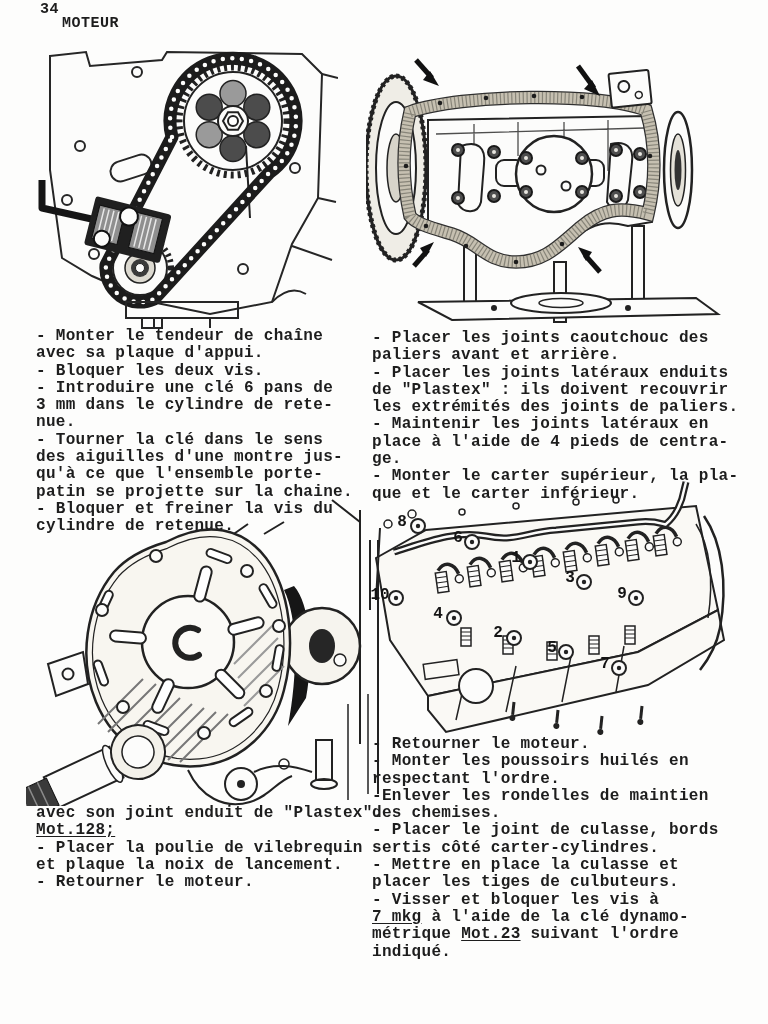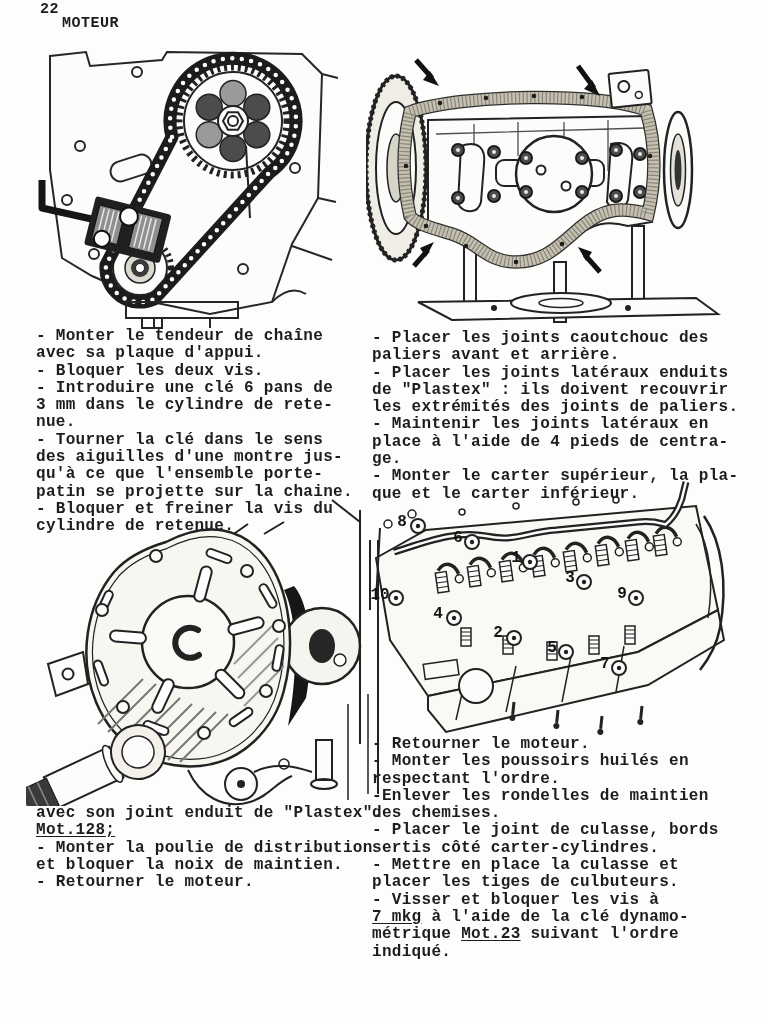--- a/index.html
+++ b/index.html
@@ -10,21 +10,21 @@
   .hdr{position:absolute;font-weight:700;font-size:15px;letter-spacing:.5px;}
   .fig{position:absolute;}
   .fig svg{display:block;}
   .num{font:700 16px "Liberation Mono","DejaVu Sans Mono",monospace;fill:#141414;}
 </style>
 </head>
 <body>
 
 <div class="page">
 
-  <div class="hdr" style="left:40px;top:1px">22</div>
+  <div class="hdr" style="left:40px;top:1px">34</div>
   <div class="hdr" style="left:62px;top:15px">MOTEUR</div>
 
   <div class="fig" style="left:34px;top:50px">
     <svg width="304" height="280" viewBox="0 0 304 280">
       <g stroke="#262626" fill="none" stroke-width="2">
         <path d="M16,6 L52,2 L56,16 L128,10 L133,2 L268,4 L288,24 L284,148 L258,194 L238,252 L176,264 L118,252 L58,226 L28,208 L16,120 Z" fill="#fcfcfb"></path>
         <path d="M258,196 L298,210 M284,148 L302,152 M288,24 L304,28"></path>
         <rect x="76" y="108" width="42" height="20" rx="10" transform="rotate(-18 97 118)"></rect>
       </g>
       <g fill="#fcfcfb" stroke="#262626" stroke-width="2">
@@ -169,21 +169,21 @@
         <line x1="48" y1="210" x2="62" y2="194"></line>
           <polygon points="68,186 54,192 60,201" stroke="none"></polygon>
         <line x1="234" y1="216" x2="219" y2="199"></line>
           <polygon points="212,191 226,196 220,205" stroke="none"></polygon>
       </g>
     </svg>
   </div>
 
   <div class="tt" style="left:36px;top:328px"><div>- Monter le tendeur de chaîne</div><div>avec sa plaque d'appui.</div><div>- Bloquer les deux vis.</div><div>- Introduire une clé 6 pans de</div><div>3 mm dans le cylindre de rete-</div><div>nue.</div><div>- Tourner la clé dans le sens</div><div>des aiguilles d'une montre jus-</div><div>qu'à ce que l'ensemble porte-</div><div>patin se projette sur la chaine.</div><div>- Bloquer et freiner la vis du</div><div>cylindre de retenue.</div></div>
   <div class="tt" style="left:372px;top:330px"><div>- Placer les joints caoutchouc des</div><div>paliers avant et arrière.</div><div>- Placer les joints latéraux enduits</div><div>de "Plastex" : ils doivent recouvrir</div><div>les extrémités des joints de paliers.</div><div>- Maintenir les joints latéraux en</div><div>place à l'aide de 4 pieds de centra-</div><div>ge.</div><div>- Monter le carter supérieur, la pla-</div><div>que et le carter inférieur.</div></div>
-  <div class="tt" style="left:36px;top:805px"><div>avec son joint enduit de "Plastex".</div><div><span class="ul">Mot.128;</span></div><div>- Monter la poulie de distribution</div><div>et bloquer la noix de maintien.</div><div>- Retourner le moteur.</div></div>
+  <div class="tt" style="left:36px;top:805px"><div>avec son joint enduit de "Plastex".</div><div><span class="ul">Mot.128;</span></div><div>- Placer la poulie de vilebrequin</div><div>et plaque la noix de lancement.</div><div>- Retourner le moteur.</div></div>
   <div class="tt" style="left:372px;top:736px"><div>- Retourner le moteur.</div><div>- Monter les poussoirs huilés en</div><div>respectant l'ordre.</div><div>-Enlever les rondelles de maintien</div><div>des chemises.</div><div>- Placer le joint de culasse, bords</div><div>sertis côté carter-cylindres.</div><div>- Mettre en place la culasse et</div><div>placer les tiges de culbuteurs.</div><div>- Visser et bloquer les vis à</div><div><span class="ul">7 mkg</span> à l'aide de la clé dynamo-</div><div>métrique <span class="ul">Mot.23</span> suivant l'ordre</div><div>indiqué.</div></div>
 
   <div class="fig" style="left:26px;top:494px">
     <svg width="364" height="312" viewBox="0 0 364 312">
 
       <path d="M306,6 L334,28 M334,16 V250 M352,46 V300" stroke="#222" stroke-width="2" fill="none"></path>
       <path d="M268,92 C284,110 288,160 280,204 L262,232 C272,180 272,124 258,96 Z" fill="#161616"></path>
       <circle cx="296" cy="152" r="38" fill="#f6f4ee" stroke="#222" stroke-width="2.5"></circle>
       <ellipse cx="296" cy="152" rx="13" ry="17" fill="#262626"></ellipse>
       <circle cx="314" cy="166" r="6" fill="#fcfcfb" stroke="#222" stroke-width="1.5"></circle>

